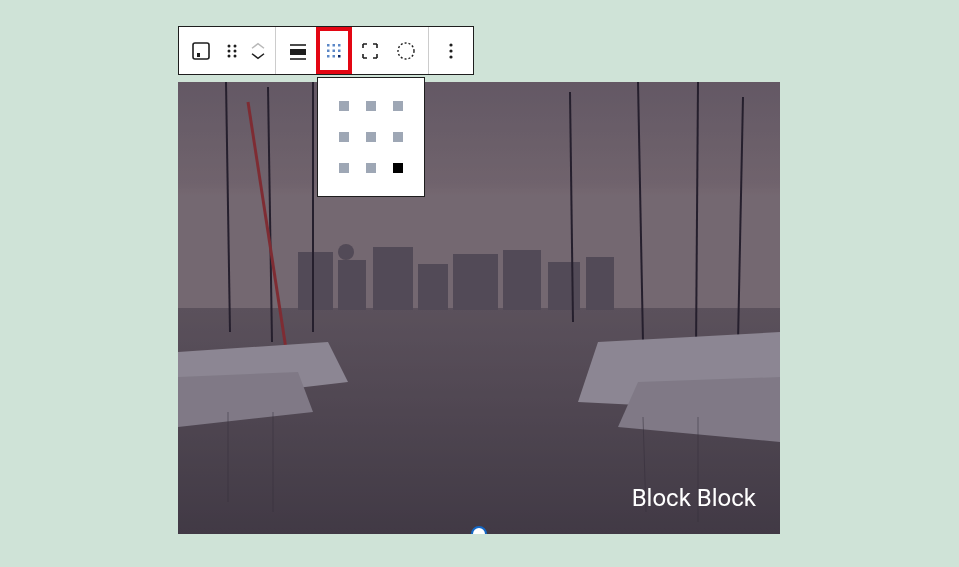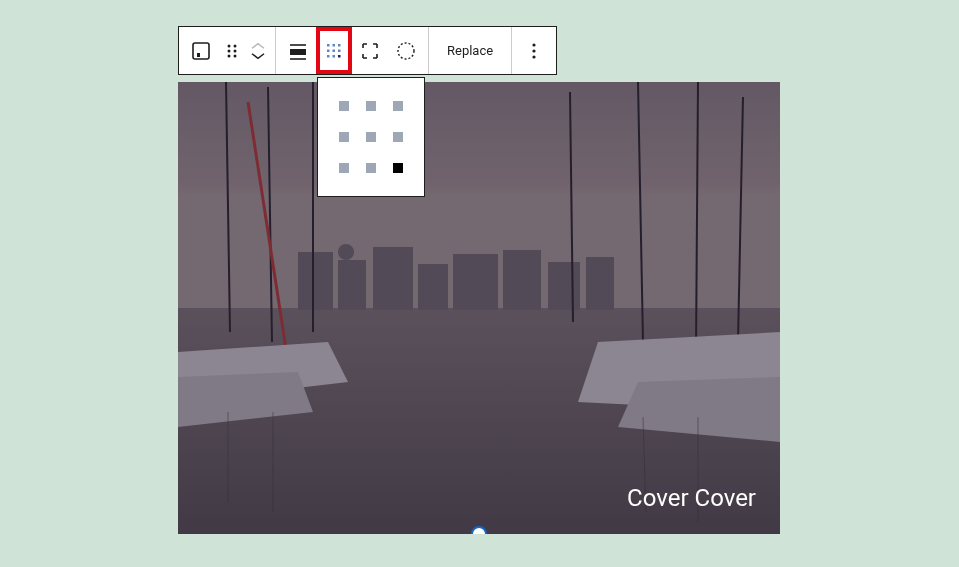--- a/index.html
+++ b/index.html
@@ -151,25 +151,20 @@
         <path d="M5 5h4M5 5v4M19 5h-4M19 5v4M5 19h4M5 19v-4M19 19h-4M19 19v-4" fill="none" stroke="#1e1e1e" stroke-width="1.6"></path>
       </svg>
     </div>
     <div class="tbtn">
       <svg viewBox="0 0 24 24">
         <circle cx="12" cy="12" r="8" fill="none" stroke="#1e1e1e" stroke-width="1.4" stroke-dasharray="2 2"></circle>
       </svg>
     </div>
   </div>
 
-  <div class="tgroup">
-    <div class="replace-btn">
-      <span>Replace</span>
-    </div>
-  </div>
 
   <div class="tgroup">
     <div class="tbtn">
       <svg viewBox="0 0 24 24">
         <circle cx="12" cy="6" r="1.6" fill="#1e1e1e"></circle>
           <circle cx="12" cy="12" r="1.6" fill="#1e1e1e"></circle>
           <circle cx="12" cy="18" r="1.6" fill="#1e1e1e"></circle>
       </svg>
     </div>
   </div>
@@ -225,21 +220,21 @@
     </g>
 
     <g stroke="#3f3a42" stroke-width="1" opacity="0.5">
       <line x1="50" y1="330" x2="50" y2="420"></line>
         <line x1="95" y1="330" x2="95" y2="430"></line>
       <line x1="465" y1="335" x2="468" y2="430"></line>
         <line x1="520" y1="335" x2="520" y2="440"></line>
     </g>
   </svg>
   <div class="cover-overlay"></div>
-  <div class="cover-text">Cover Cover</div>
+  <div class="cover-text">Block Block</div>
   <div class="resize-handle"></div>
 </div>
 
 <div class="popover">
   <div class="pos-dot"></div>
   <div class="pos-dot"></div>
   <div class="pos-dot"></div>
   <div class="pos-dot"></div>
   <div class="pos-dot"></div>
   <div class="pos-dot"></div>

